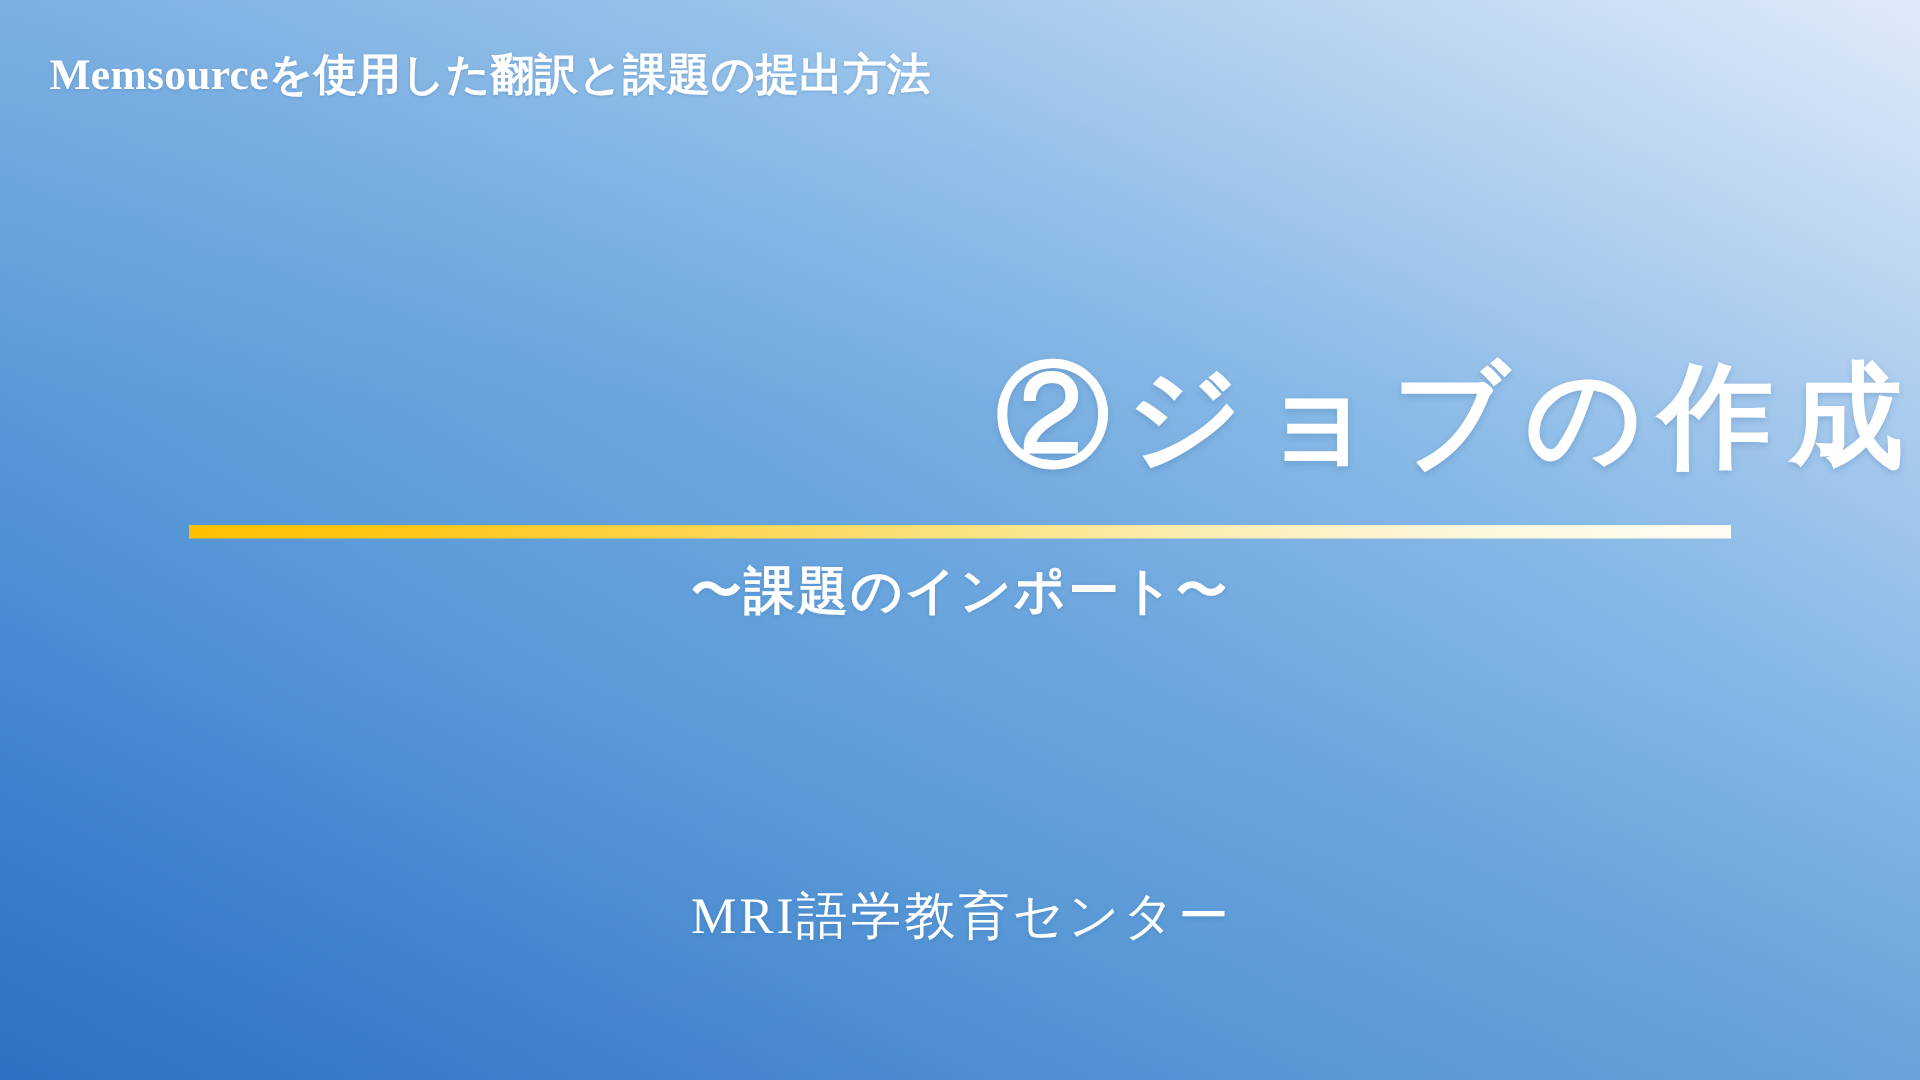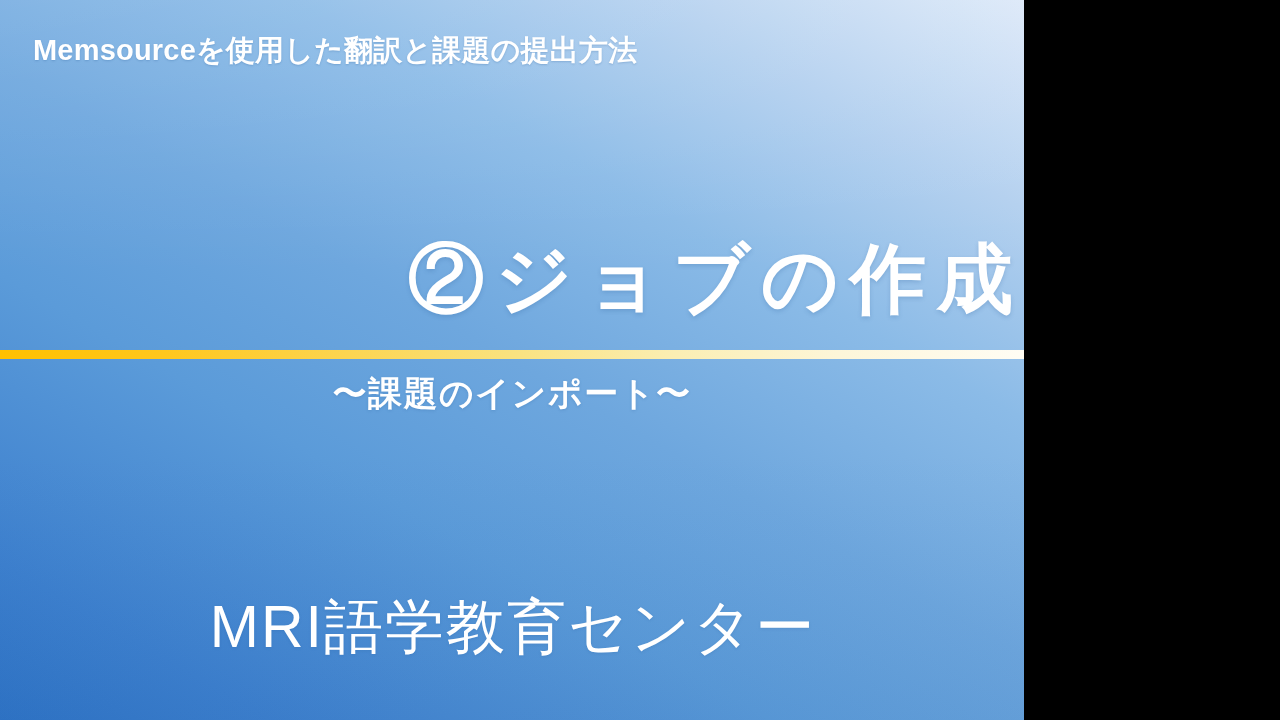--- a/index.html
+++ b/index.html
@@ -5,24 +5,24 @@
 <style>
   html, body {
     margin: 0;
     padding: 0;
     background: #000;
   }
 
   
   #slide {
     position: relative;
-    width: 1024px;
+    width: 1280px;
     height: 720px;
     overflow: hidden;
-    font-family: Liberation Sans, sans-serif;
+    font-family: Liberation Serif, serif;
     
     background:
       linear-gradient(
         30deg,
         #2f74c6 0%,
         #3d80ce 12%,
         #5b9bd9 34%,
         #6ea7de 50%,
         #8bbbe7 68%,
         #b3d0ef 84%,
@@ -119,21 +119,21 @@
     text-shadow: 0 1px 3px rgba(40,90,150,0.22);
   }
 
   
   #organization {
     left: 0;
     right: 0;
     top: 588px;
     text-align: center;
     color: #ffffff;
-    font-size: 59px;
+    font-size: 34px;
     font-weight: 300;
     letter-spacing: 2px;
     text-indent: 2px;
     white-space: nowrap;
     text-shadow: 0 1px 3px rgba(40,90,150,0.18);
   }
 </style>
 </head>
 <body>
 

